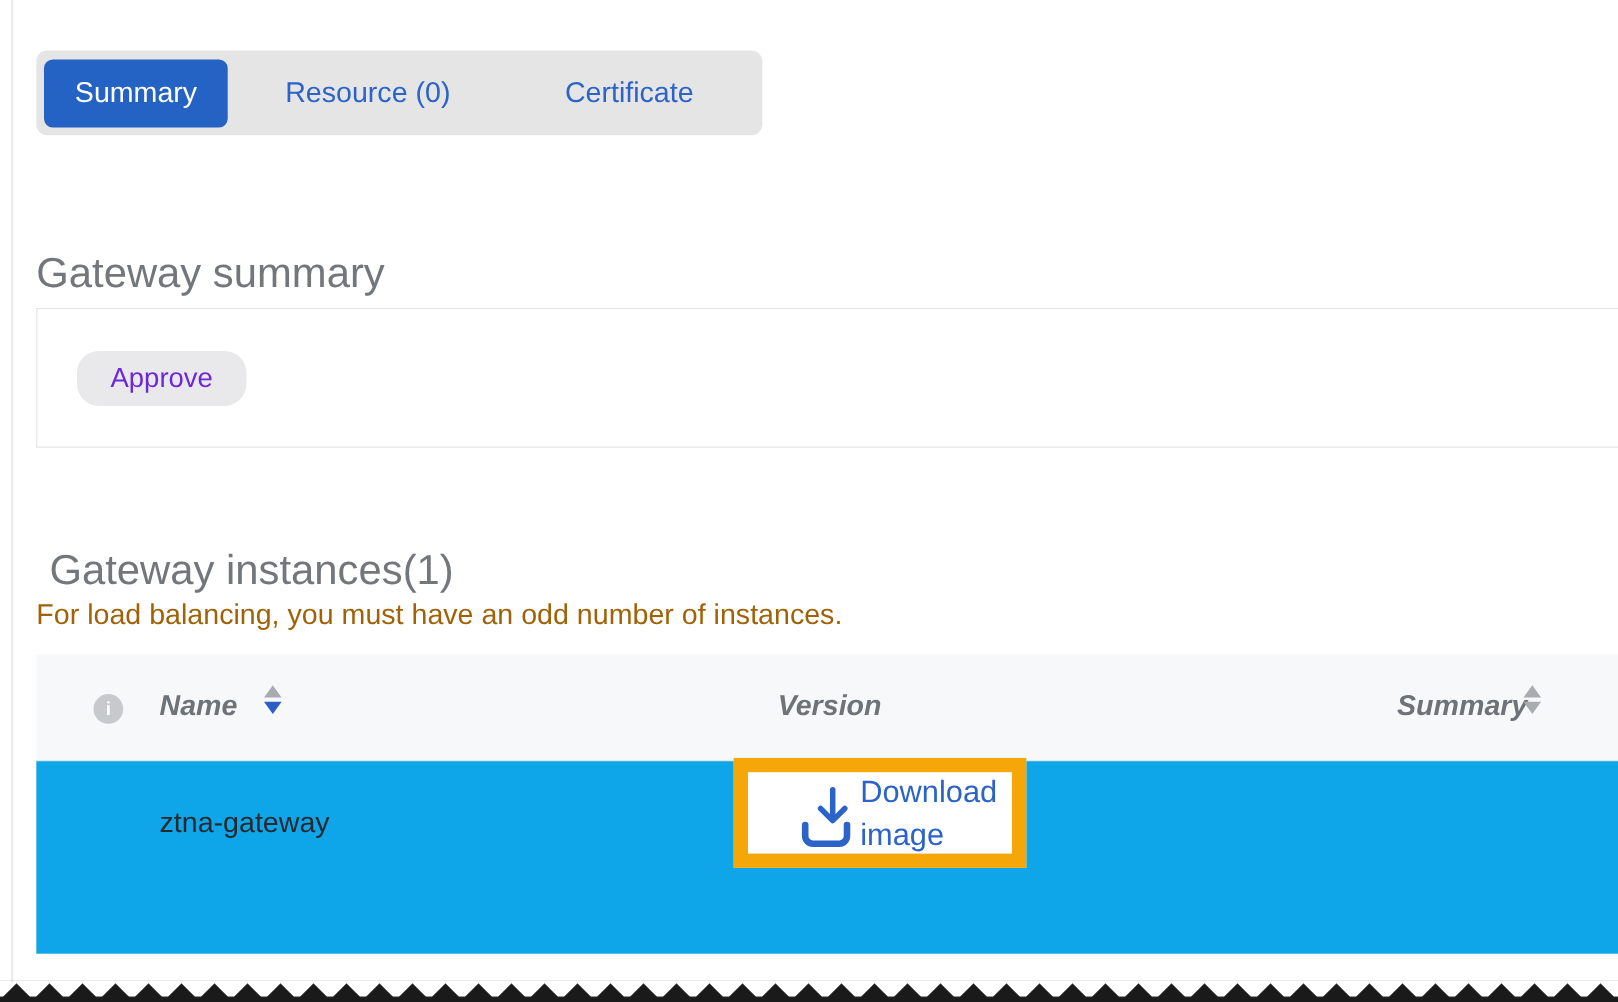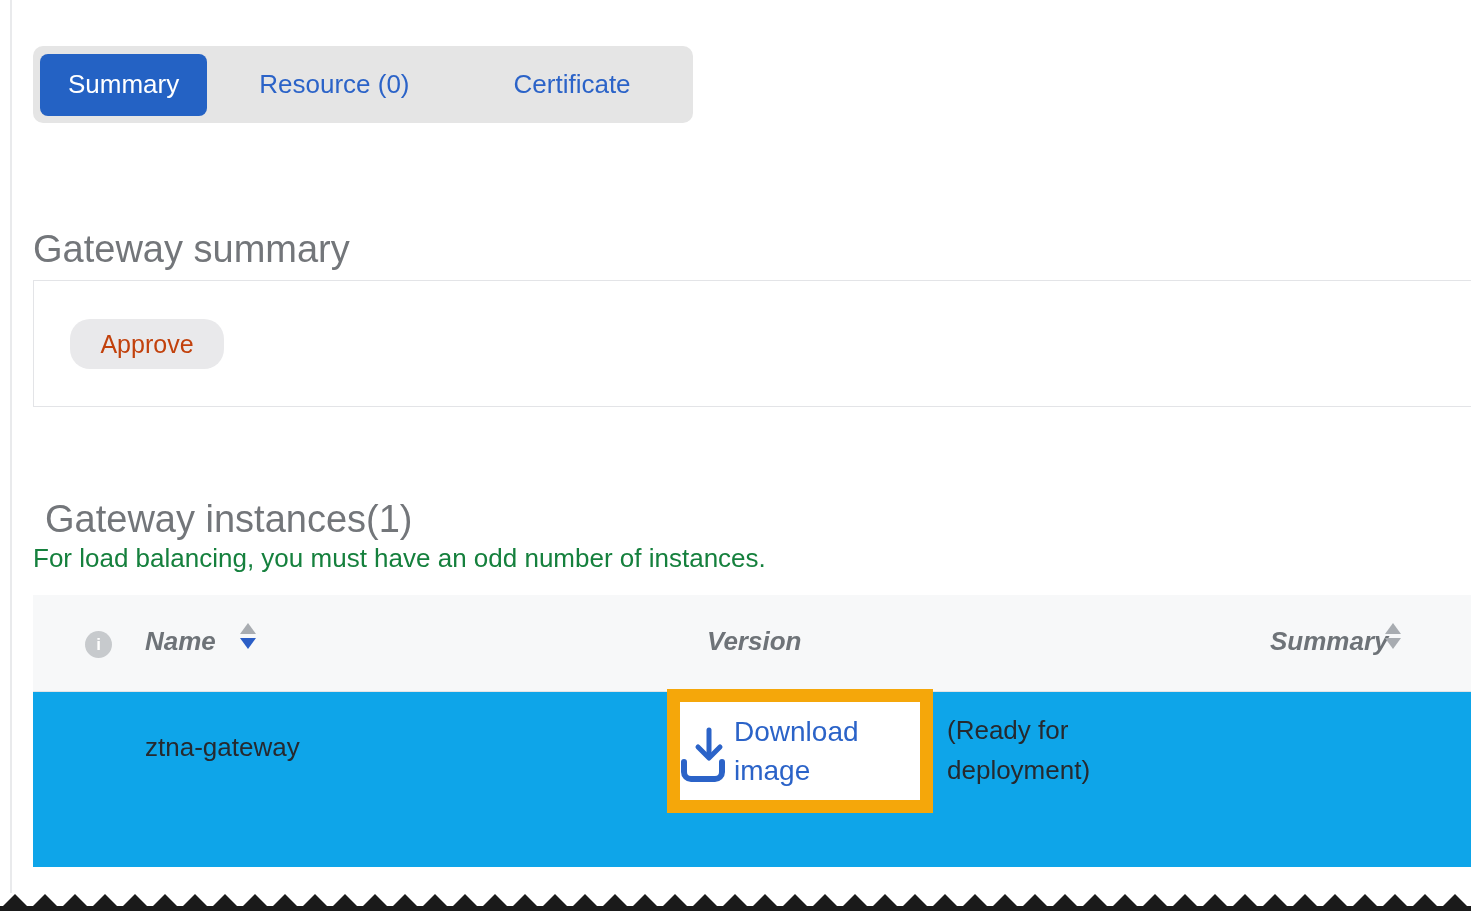--- a/index.html
+++ b/index.html
@@ -33,31 +33,31 @@
 
   
   .section-heading {
     position: absolute; left: 33px;
     font-size: 38px; font-weight: 400; color: #73767a;
   }
   #summary-heading { top: 228px; }
   #instances-heading { top: 498px; margin-left: 12px; }
   .section-subtitle {
     position: absolute; left: 33px; top: 543px;
-    font-size: 26px; color: #15803d;
+    font-size: 26px; color: #a16207;
   }
 
   
   .summary-box {
     position: absolute; left: 33px; top: 280px; width: 1500px; height: 127px;
     border: 1px solid #e3e4e7; background: #fff;
   }
   .approve-btn {
     position: absolute; left: 36px; top: 38px; width: 154px; height: 50px;
-    background: #e9e9eb; color: #c2410c; border: none; border-radius: 20px;
+    background: #e9e9eb; color: #6d28d9; border: none; border-radius: 20px;
     font-family: "Liberation Sans", sans-serif; font-size: 25px;
   }
   .waiting-note {
     position: absolute; left: 196px; top: 47px; font-size: 26px; color: #26292e;
   }
 
   
   .itable { position: absolute; left: 33px; top: 595px; width: 1438px; }
   .thead {
     position: relative; height: 97px;
@@ -89,23 +89,23 @@
     border-top: 11px solid #a8acb1;
   }
   .arr-down.active { border-top-color: #2b5ec6; }
 
   .trow { position: relative; height: 175px; background: #0ea5e9; }
   .cell-name { position: absolute; left: 112px; top: 40px; font-size: 26px; color: #26292e; }
   .cell-version { position: absolute; left: 1237px; top: 40px; font-size: 26px; color: #26292e; }
 
   
   .highlight-frame {
-    position: absolute; left: 634px; top: -3px; width: 266px; height: 124px;
+    position: absolute; left: 634px; top: -3px; width: 266px; height: 100px;
     border: 13px solid #f5a70a; background: #ffffff;
-    display: flex; align-items: center; justify-content: flex-start;
+    display: flex; align-items: center; justify-content: flex-end;
   }
   .dl-link {
     display: flex; align-items: center; gap: 4px;
     color: #2b63c8; text-decoration: none; cursor: pointer;
   }
   .dl-link .dl-icon { flex: 0 0 auto; margin-top: 8px; }
   .dl-text { width: 138px; font-size: 28px; line-height: 39px; }
 
   .cell-status-note {
     position: absolute; left: 914px; top: 18px; width: 195px;
@@ -158,21 +158,20 @@
       <a class="dl-link">
         <svg class="dl-icon" width="50" height="58" viewBox="0 0 50 58" fill="none">
           <path d="M29 4 V30" stroke="#2b63c8" stroke-width="5" stroke-linecap="round"></path>
           <path d="M18 21 L29 32 L40 21" stroke="#2b63c8" stroke-width="5" stroke-linecap="round" stroke-linejoin="round" fill="none"></path>
           <path d="M4 36 v10 a7 7 0 0 0 7 7 h24 a7 7 0 0 0 7 -7 v-10" stroke="#2b63c8" stroke-width="6" stroke-linecap="round" fill="none"></path>
         </svg>
         <span class="dl-text">Download image</span>
       </a>
     </div>
 
-    <div class="cell-status-note">(Ready for deployment)</div>
 
     <div class="cell-version"></div>
   </div>
 </div>
 
 <svg class="torn-edge" width="1471" height="20" xmlns="http://www.w3.org/2000/svg">
   <defs>
     <pattern id="zigzag" width="30" height="20" patternUnits="userSpaceOnUse">
       <rect x="0" y="15" width="30" height="5" fill="#1a1a1a"></rect>
       <path d="M2 16 L15 3 L28 16 Z" fill="#1a1a1a"></path>

